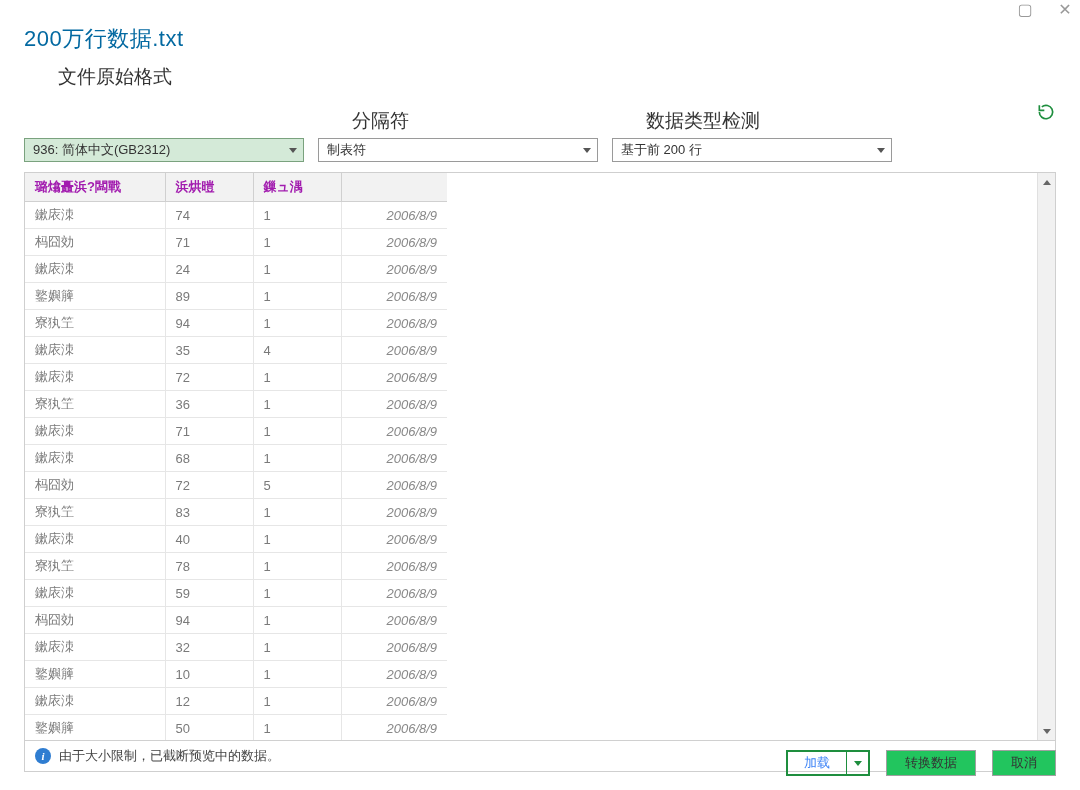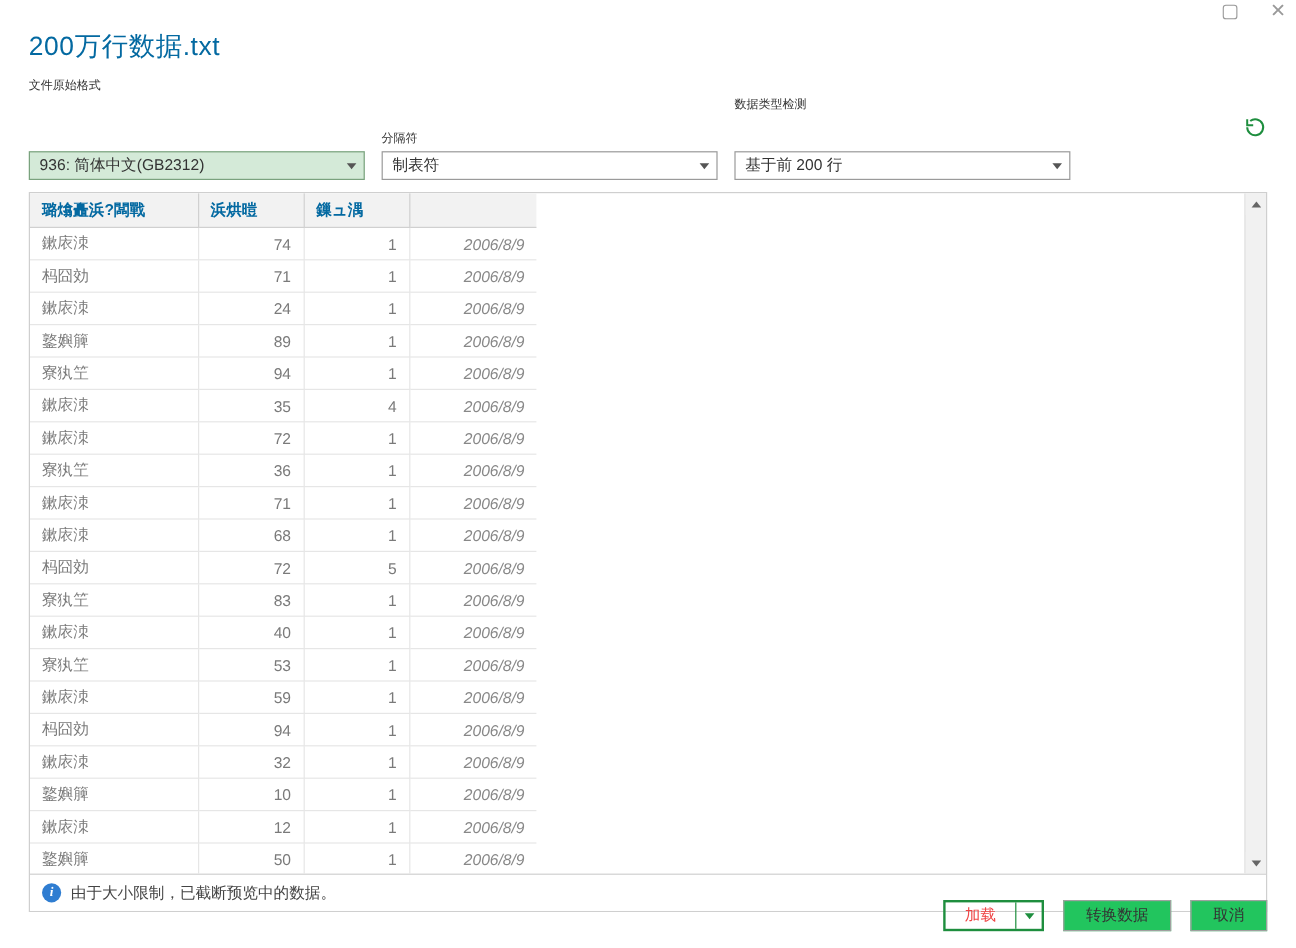--- a/index.html
+++ b/index.html
@@ -43,25 +43,26 @@
     align-items: flex-end;
     padding: 0 24px;
     gap: 14px;
   }
   .control-group {
     display: flex;
     flex-direction: column;
   }
   .control-group.flex1 { width: 280px; }
   .control-group.flex2 { width: 280px; }
-  .control-group.flex3 { width: 280px; gap: 28px; }
+  .control-group.flex3 { width: 280px; }
   .control-label {
-    font-size: 10px;
+    font-size: 19px;
     color: #333;
     margin-bottom: 4px;
+    margin-left: 34px;
   }
   .dropdown {
     height: 24px;
     border: 1px solid #9a9a9a;
     background: #fff;
     display: flex;
     align-items: center;
     justify-content: space-between;
     padding: 0 6px 0 8px;
     font-size: 13px;
@@ -109,33 +110,33 @@
     border-collapse: collapse;
     font-size: 13px;
   }
   thead th {
     background: #f2f2f2;
     border-bottom: 1px solid #d0d0d0;
     border-right: 1px solid #d0d0d0;
     text-align: left;
     padding: 5px 10px;
     font-weight: bold;
-    color: #0369a1;
+    color: #a21caf;
     height: 22px;
   }
   thead th:last-child { border-right: none; }
   tbody td {
     border-bottom: 1px solid #e6e6e6;
     border-right: 1px solid #e6e6e6;
     padding: 4px 10px;
     color: #7a7a7a;
     height: 21px;
   }
   tbody td:last-child { border-right: none; }
-  td.num { text-align: right; }
+  td.num { }
   td.date { font-style: italic; text-align: right; color: #888; padding-left: 45px; }
   .col0 { width: 140px; }
   .col1 { width: 88px; margin-top: 10px; }
   .col2 { width: 88px; }
   .col3 { width: 74px; }
   
   .scrollbar {
     width: 18px;
     background: #f1f1f1;
     border-left: 1px solid #e0e0e0;
@@ -208,21 +209,21 @@
     align-items: center;
     cursor: pointer;
   }
   .split-btn {
     display: flex;
     border: 2px solid #1e8e3e;
     height: 26px;
   }
   .split-btn .main {
     padding: 0 16px;
-    color: #ef4444;
+    color: #3b82f6;
     display: flex;
     align-items: center;
     cursor: pointer;
     font-size: 13px;
   }
   .split-btn .arrow {
     width: 22px;
     border-left: 1px solid #1e8e3e;
     display: flex;
     align-items: center;
@@ -362,21 +363,21 @@
               <td class="col3 date">2006/8/9</td>
             </tr>
             <tr>
               <td class="col0">鏉庡洓</td>
               <td class="col1 num">40</td>
               <td class="col2 num">1</td>
               <td class="col3 date">2006/8/9</td>
             </tr>
             <tr>
               <td class="col0">寮犱笁</td>
-              <td class="col1 num">53</td>
+              <td class="col1 num">78</td>
               <td class="col2 num">1</td>
               <td class="col3 date">2006/8/9</td>
             </tr>
             <tr>
               <td class="col0">鏉庡洓</td>
               <td class="col1 num">59</td>
               <td class="col2 num">1</td>
               <td class="col3 date">2006/8/9</td>
             </tr>
             <tr>

